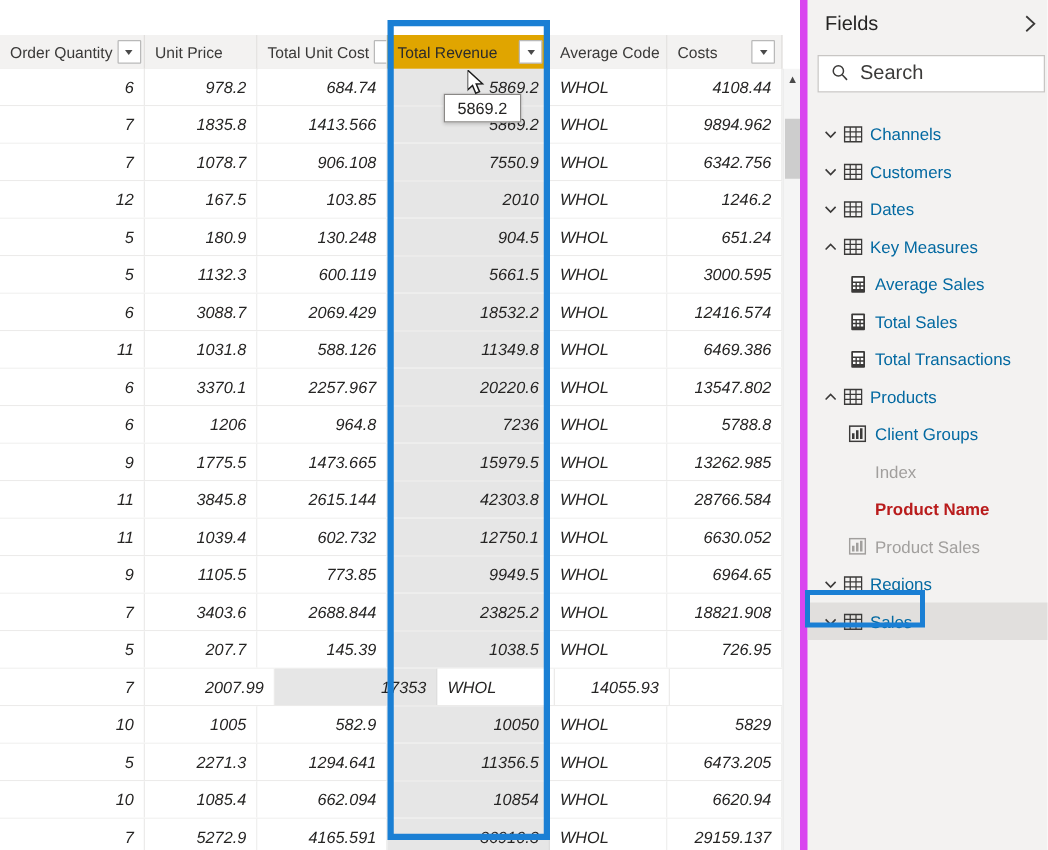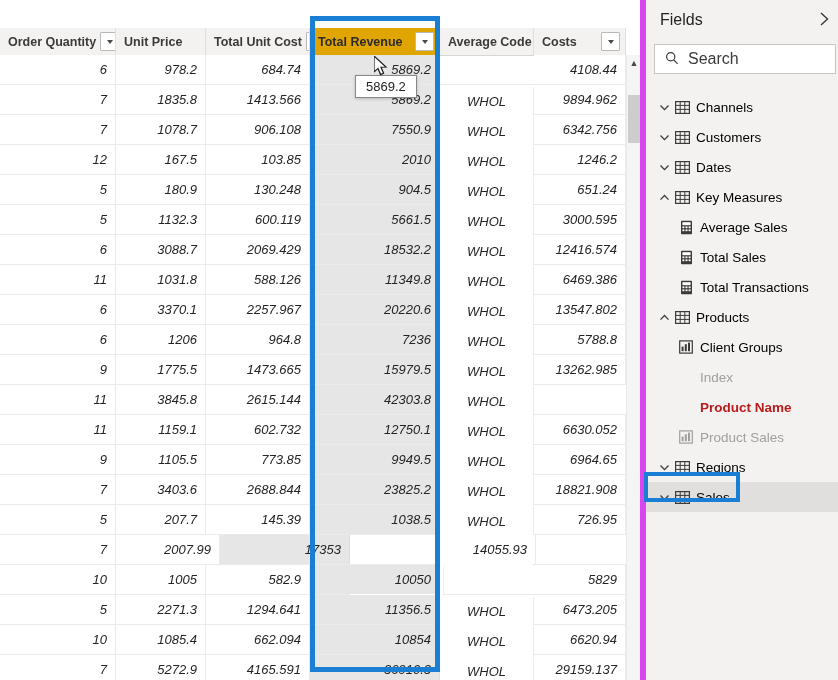--- a/index.html
+++ b/index.html
@@ -21,21 +21,21 @@
   #header-row{
     position:absolute;left:0;top:28px;height:27px;width:626px;
     background:#f3f2f1;border-bottom:1px solid #d6d6d6;
     display:flex;
   }
   #header-row .hcell{
     display:flex;align-items:center;justify-content:space-between;
     box-sizing:border-box;height:27px;
     border-right:1px solid #e1dfdd;
     padding:0 5px 0 8px;
-    font-size:12.5px;font-weight:700;color:#3b3a39;
+    font-size:12.5px;font-weight:400;color:#3b3a39;
     white-space:nowrap;overflow:hidden;
     background:#f3f2f1;
   }
   #header-row .hcell.selected{
     background:#e0a500;color:#2b2b2b;border-right:1px solid #cf9a00;
   }
   .filter-btn{
     flex:0 0 auto;width:17px;height:17px;margin-left:4px;
     border:1px solid #b9b9b9;background:#ffffff;
     display:flex;align-items:center;justify-content:center;
@@ -50,21 +50,21 @@
     position:absolute;left:0;top:55px;width:626px;bottom:0;overflow:hidden;
   }
   .row{display:flex;height:30px;border-bottom:1px solid #eceBea;box-sizing:border-box;}
   .row .cell{
     box-sizing:border-box;height:29px;line-height:29px;
     border-right:1px solid #eceBea;
     padding:0 8px;font-size:13px;font-style:italic;
     color:#252423;white-space:nowrap;overflow:hidden;
     text-align:right;background:#ffffff;
   }
-  .row .cell.txt{text-align:center;margin-top:32px;}
+  .row .cell.txt{text-align:left;}
   .row .cell.selected{background:#e6e6e6;border-right:1px solid #dcdcdc;}
 
   
   .c0{flex:0 0 116px;}
   .c1{flex:0 0 90px;gap:34px;}
   .c2{flex:0 0 104px;}
   .c3{flex:0 0 130px;}
   .c4{flex:0 0 94px;}
   .c5{flex:0 0 92px;}
 
@@ -129,21 +129,21 @@
   }
   .f-item.child{padding-left:30px;}
   .f-item .chev{
     width:16px;flex:0 0 16px;display:flex;align-items:center;justify-content:center;
     color:#3b3a39;
   }
   .f-item .ficon{
     width:20px;flex:0 0 20px;display:flex;align-items:center;justify-content:center;
     margin-right:4px;
   }
-  .f-item .flabel{font-size:13.5px;color:#000000;white-space:nowrap;}
+  .f-item .flabel{font-size:13.5px;color:#0369a1;white-space:nowrap;}
   .f-item .flabel.dim{color:#a19f9d;}
   .f-item .flabel.strong{color:#b91c1c;font-weight:600;}
   .f-item.selected{background:#e1dfdd;}
 
   #sales-highlight{
     position:absolute;left:644px;top:472px;width:96px;height:30px;
     border:4px solid #1a7fd4;box-sizing:border-box;pointer-events:none;z-index:30;
   }
 </style>
 </head>
@@ -275,24 +275,25 @@
           <div class="cell c3 selected">15979.5</div>
           <div class="cell c4 txt">WHOL</div>
           <div class="cell c5">13262.985</div>
         </div>
         <div class="row">
           <div class="cell c0">11</div>
           <div class="cell c1">3845.8</div>
           <div class="cell c2">2615.144</div>
           <div class="cell c3 selected">42303.8</div>
           <div class="cell c4 txt">WHOL</div>
+          <div class="cell c5">28766.584</div>
         </div>
         <div class="row">
           <div class="cell c0">11</div>
-          <div class="cell c1">1159.1</div>
+          <div class="cell c1">1039.4</div>
           <div class="cell c2">602.732</div>
           <div class="cell c3 selected">12750.1</div>
           <div class="cell c4 txt">WHOL</div>
           <div class="cell c5">6630.052</div>
         </div>
         <div class="row">
           <div class="cell c0">9</div>
           <div class="cell c1">1105.5</div>
           <div class="cell c2">773.85</div>
           <div class="cell c3 selected">9949.5</div>

